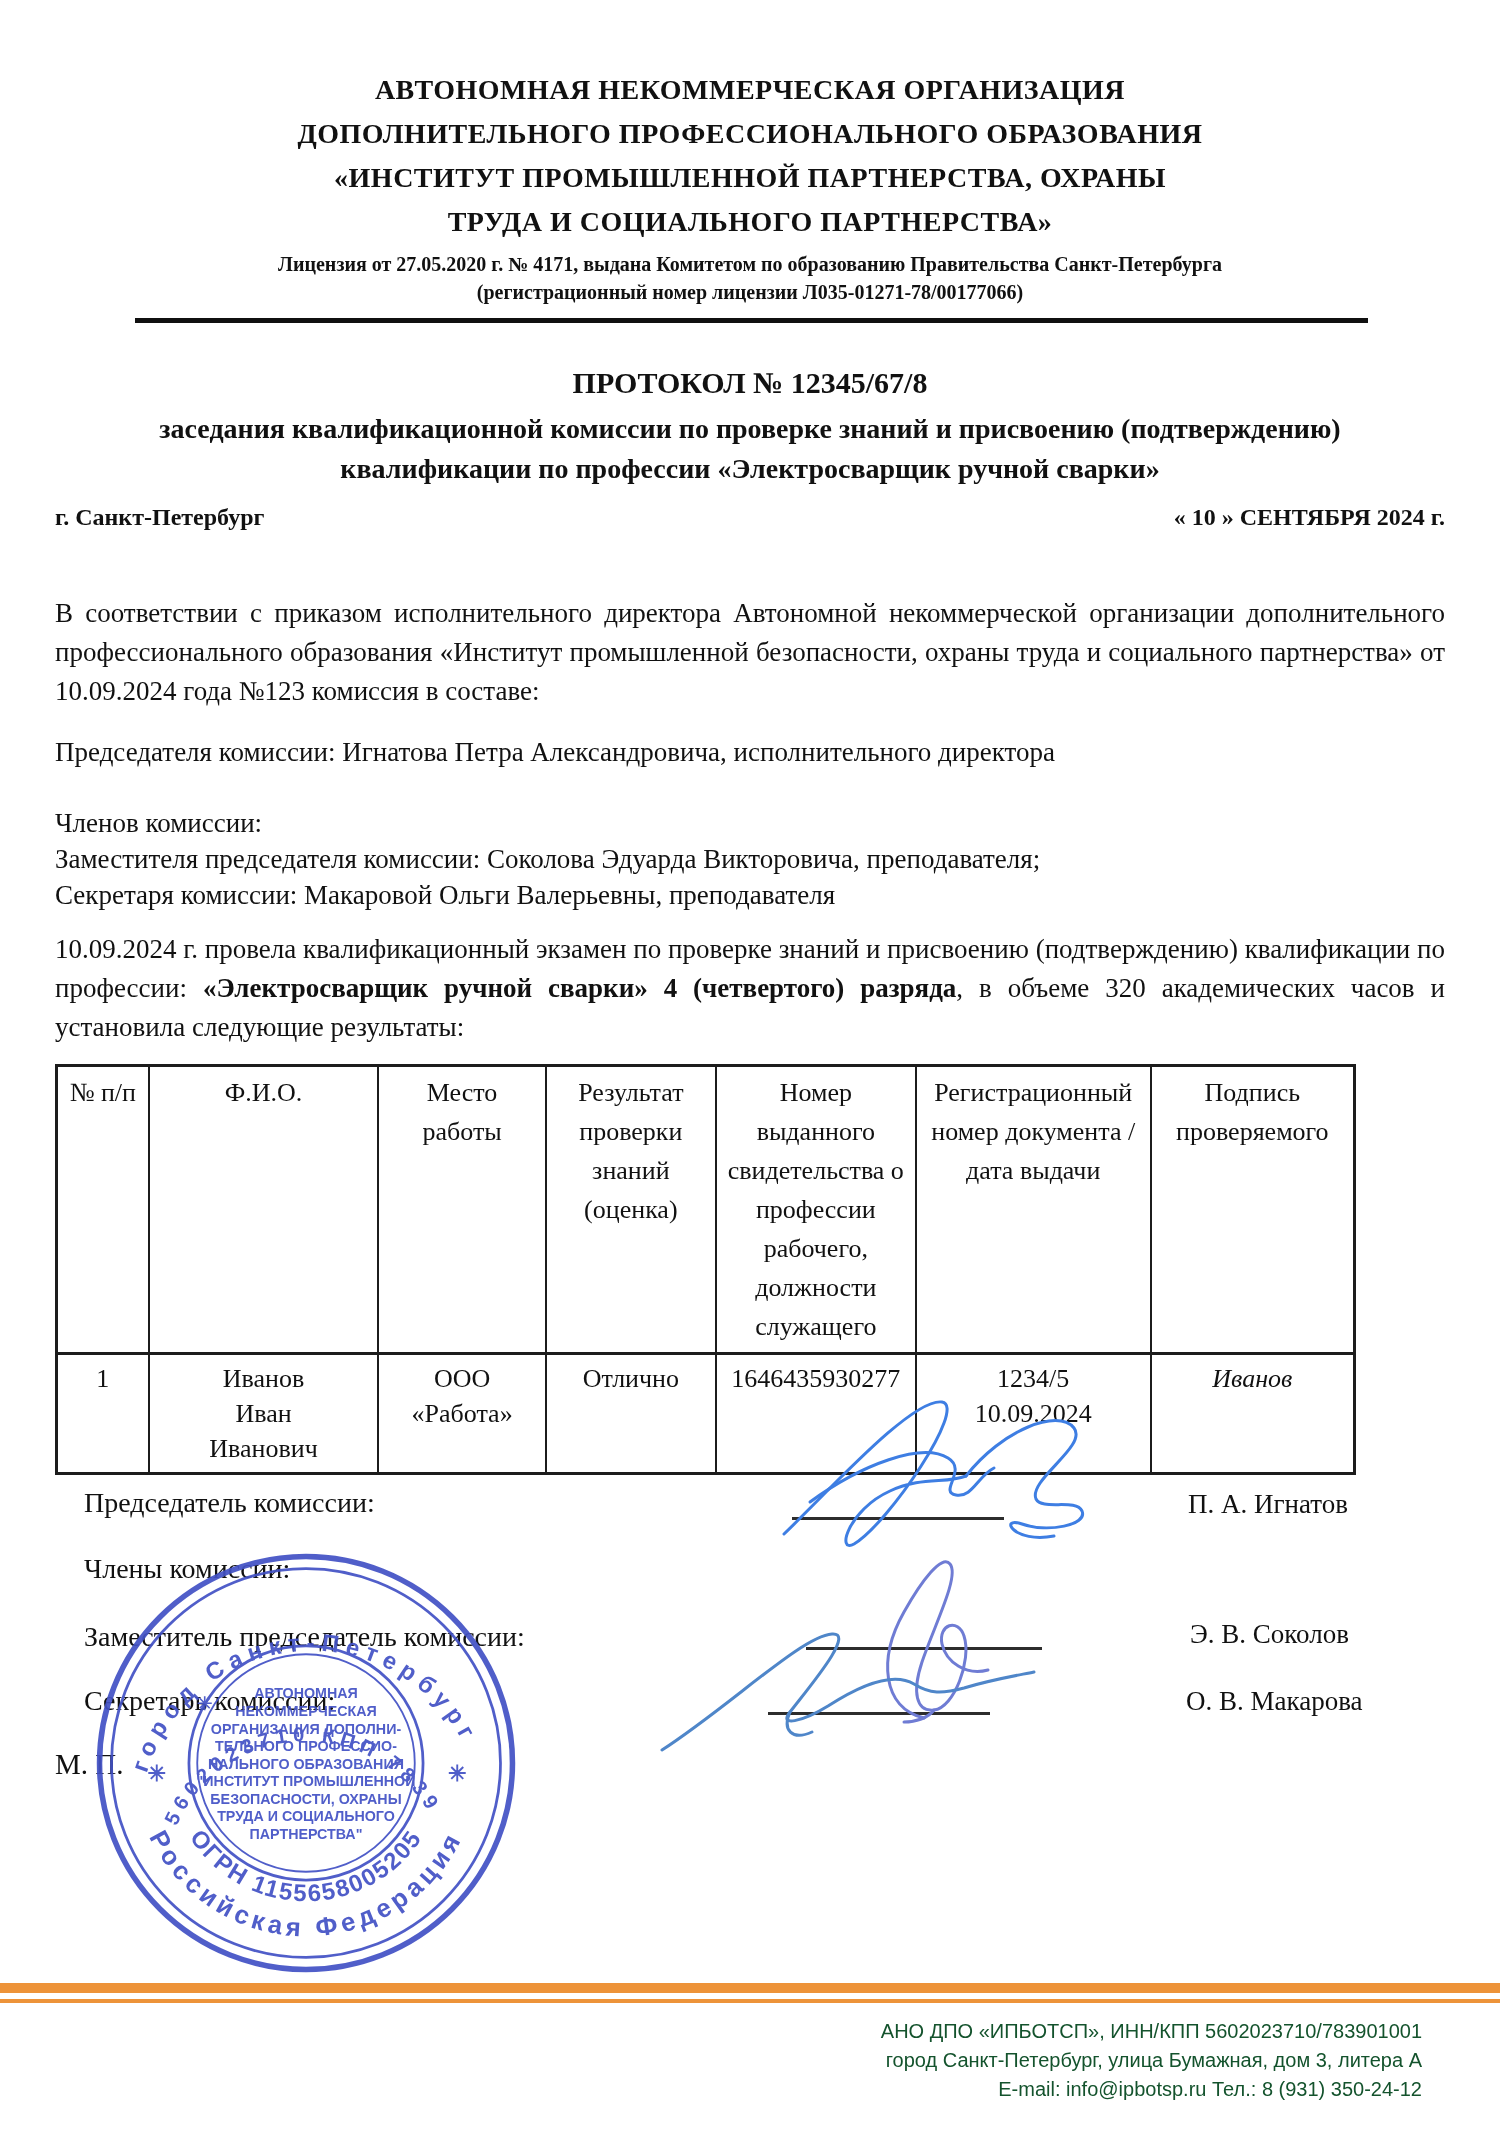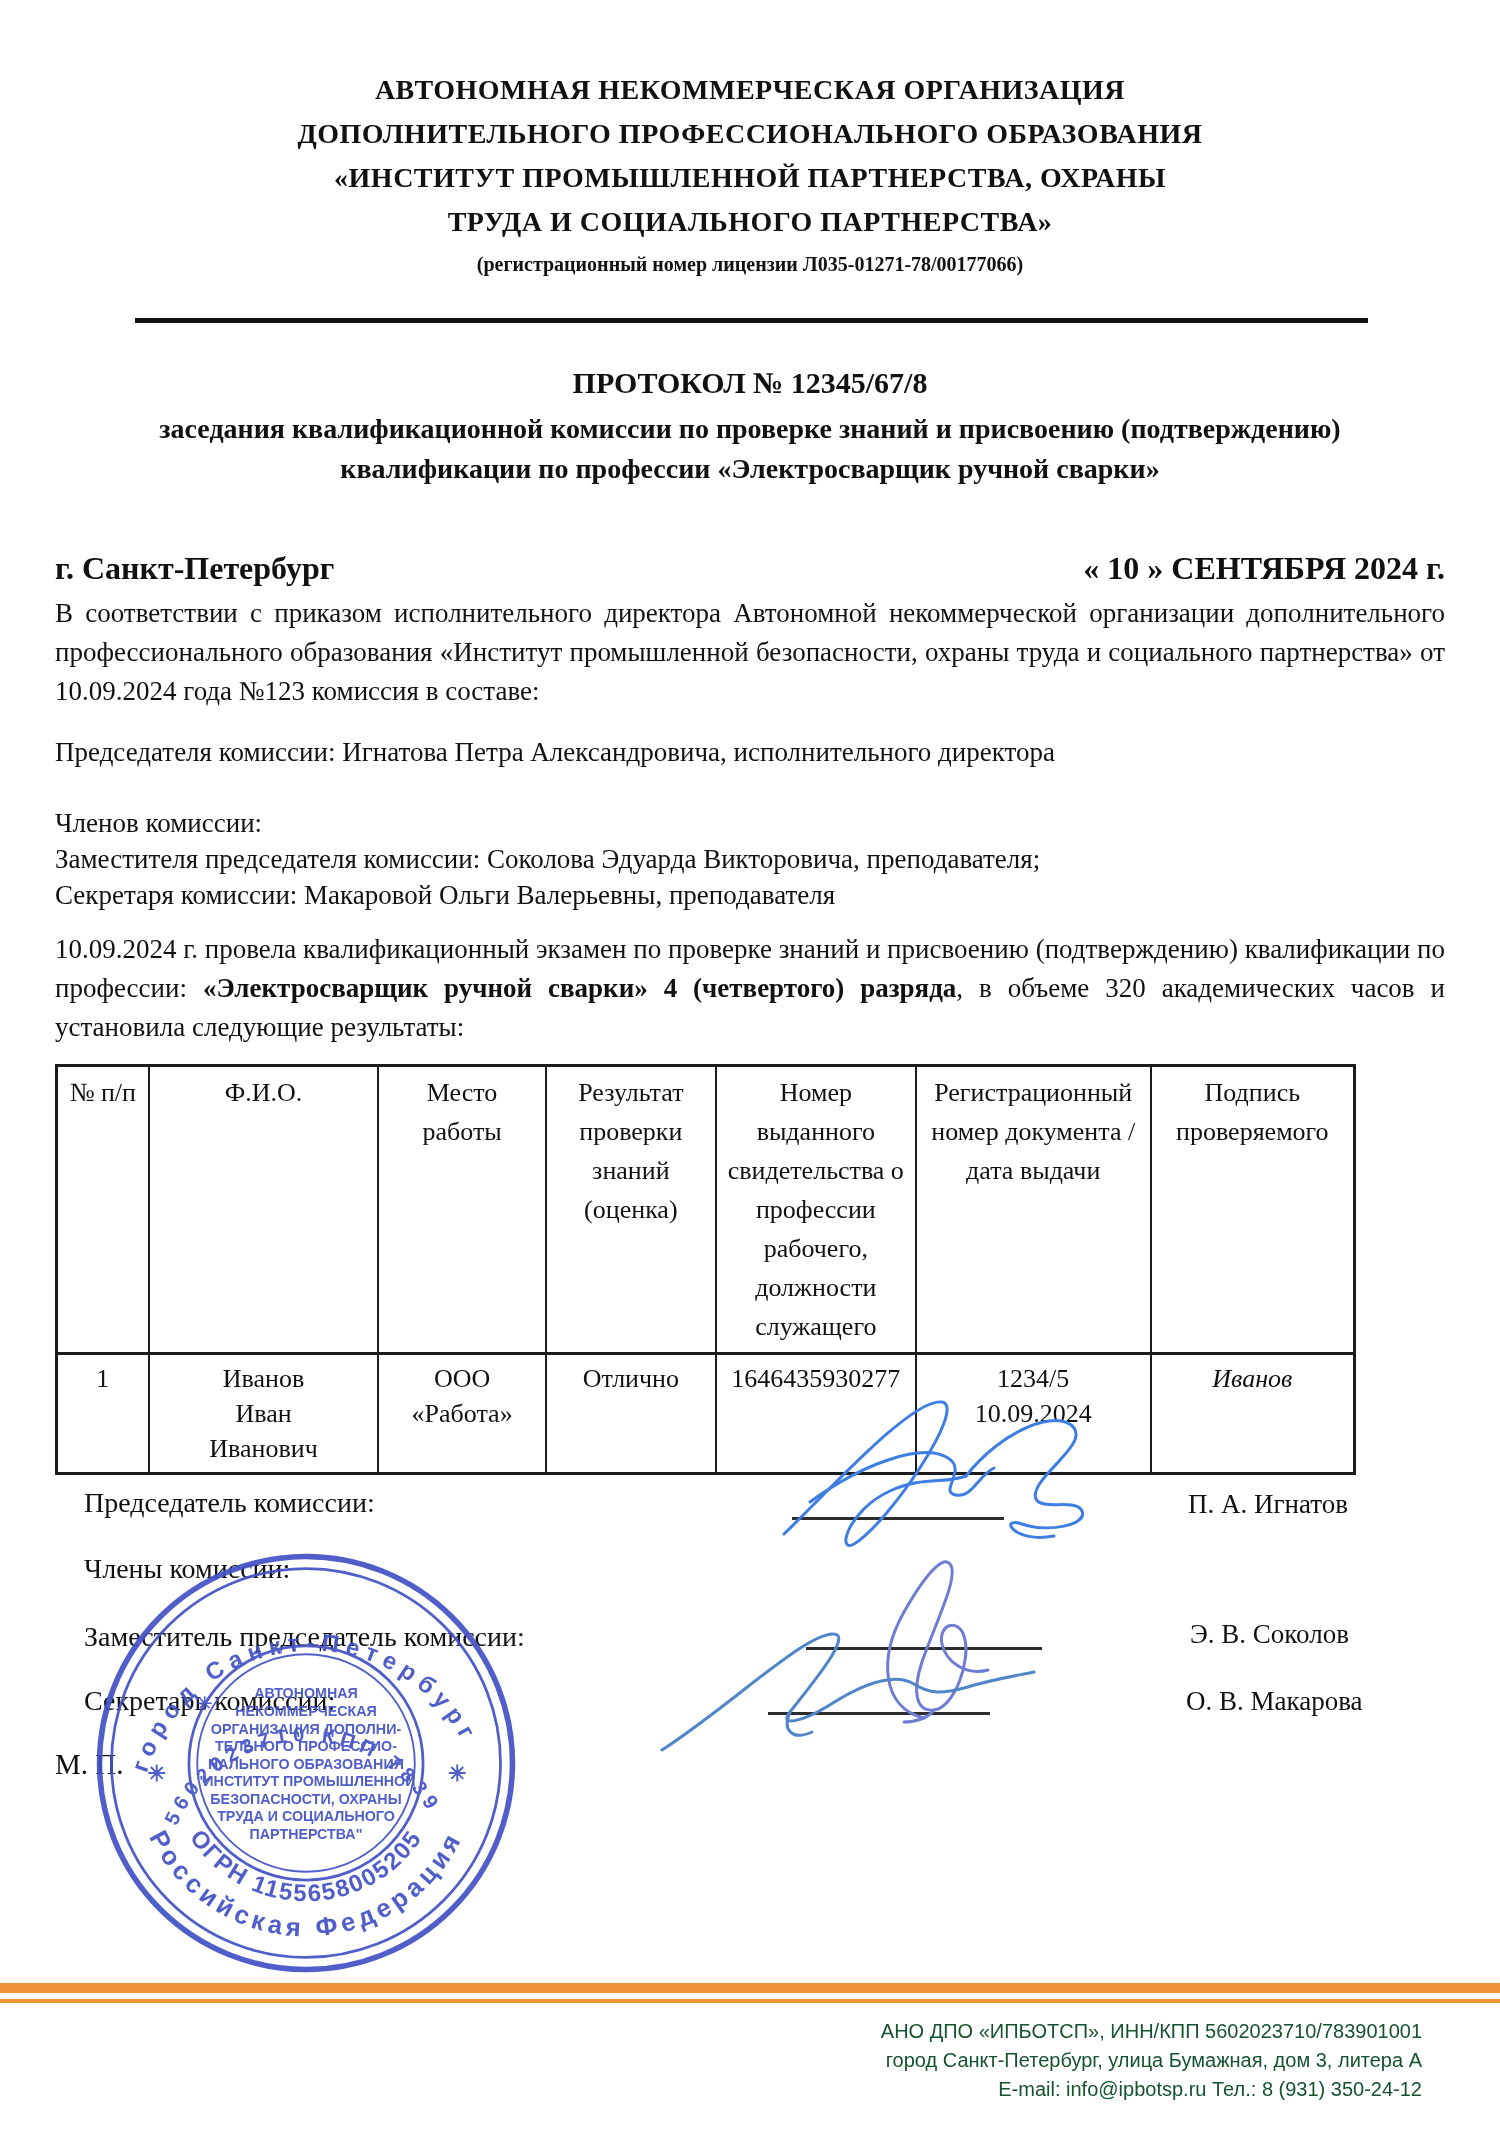--- a/index.html
+++ b/index.html
@@ -6,21 +6,21 @@
   .page{position:relative;width:1500px;height:2141px;background:#ffffff;margin:0 auto;
         font-family:"Liberation Serif", serif;color:#111;overflow:hidden;}
   .abs{position:absolute;}
   .centered{left:0;width:1500px;text-align:center;}
   .org-title{top:68px;font-size:28px;font-weight:bold;line-height:44px;letter-spacing:.5px;}
   .license{top:250px;font-size:20px;font-weight:bold;line-height:28px;}
   .rule{top:318px;left:135px;width:1233px;height:5px;background:#101010;}
   .protocol-title{top:366px;font-size:30px;font-weight:bold;}
   .protocol-subtitle{top:409px;font-size:28px;font-weight:bold;line-height:40px;}
   .city-date{top:504px;left:55px;width:1390px;display:flex;justify-content:space-between;
-             font-size:32px;font-weight:bold;margin-top:46px;}
+             font-size:24px;font-weight:bold;}
   .para{left:55px;width:1390px;font-size:27px;line-height:39px;text-align:justify;}
   .p1{top:582px;margin-top:12px;}
   .line{left:55px;width:1390px;font-size:27px;}
   .l-chair{top:737px;}
   .l-members{top:808px;}
   .l-deputy{top:844px;}
   .l-secr{top:880px;}
   .p2{top:930px;}
   .p2 b{font-weight:bold;}
   table.res{position:absolute;top:1064px;left:55px;width:1301px;border-collapse:collapse;
@@ -61,20 +61,21 @@
 <div class="page">
 
   <div class="abs centered org-title">
     <div>АВТОНОМНАЯ НЕКОММЕРЧЕСКАЯ ОРГАНИЗАЦИЯ</div>
     <div>ДОПОЛНИТЕЛЬНОГО ПРОФЕССИОНАЛЬНОГО ОБРАЗОВАНИЯ</div>
     <div>«ИНСТИТУТ ПРОМЫШЛЕННОЙ ПАРТНЕРСТВА, ОХРАНЫ</div>
     <div>ТРУДА И СОЦИАЛЬНОГО ПАРТНЕРСТВА»</div>
   </div>
 
   <div class="abs centered license">
+    <div>Лицензия от 27.05.2020 г. № 4171, выдана Комитетом по образованию Правительства Санкт-Петербурга</div>
     <div>(регистрационный номер лицензии Л035-01271-78/00177066)</div>
   </div>
 
   <div class="abs rule"></div>
 
   <div class="abs centered protocol-title">ПРОТОКОЛ № 12345/67/8</div>
   <div class="abs centered protocol-subtitle">
     <div>заседания квалификационной комиссии по проверке знаний и присвоению (подтверждению)</div>
     <div>квалификации по профессии «Электросварщик ручной сварки»</div>
   </div>

